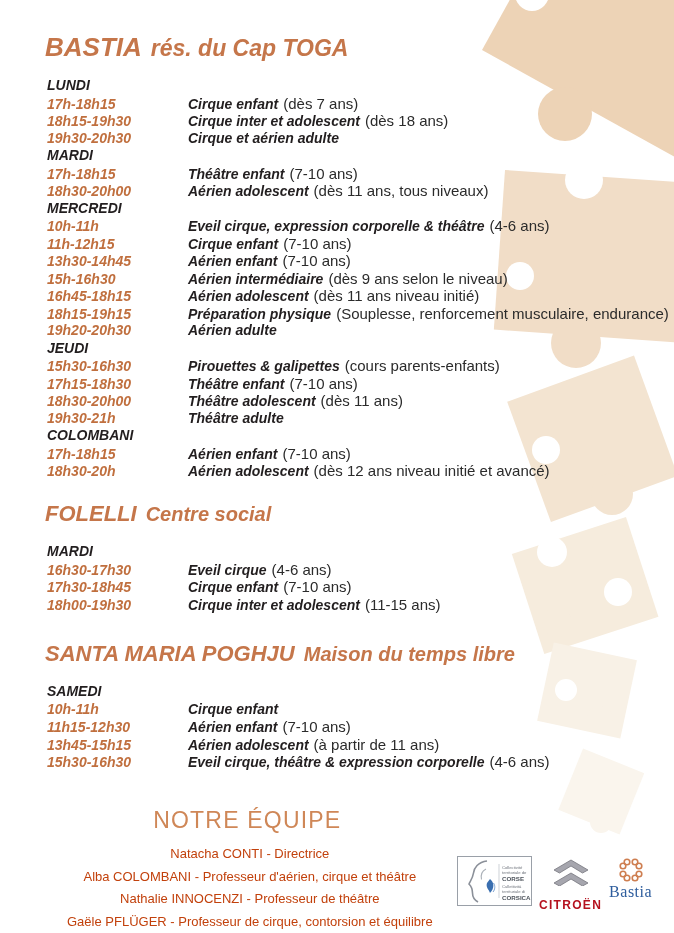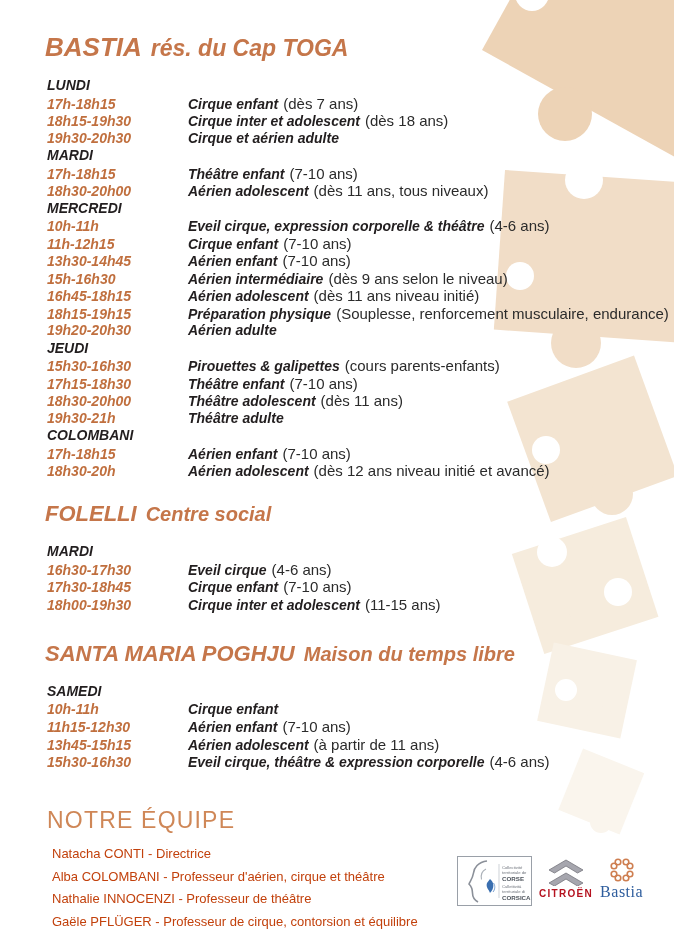--- a/index.html
+++ b/index.html
@@ -17,28 +17,28 @@
   .venue-folelli .venue-title,.venue-santamaria .venue-title{font-size:22px;line-height:22px;}
   .venue-sub{margin-left:9px;font-size:23px;}
   .venue-folelli .venue-sub,.venue-santamaria .venue-sub{font-size:20px;}
   .rows{margin-top:16px;}
   .venue-folelli .rows,.venue-santamaria .rows{margin-top:18px;}
   .row{display:flex;align-items:baseline;height:17.5px;font-style:italic;font-weight:700;
        font-size:14px;line-height:17.5px;color:#221e1f;white-space:nowrap;padding-left:2px;}
   .row .time{width:141px;flex:none;color:#c06f3e;}
   .note{font-style:normal;font-weight:400;font-size:15px;color:#2b2b2b;margin-left:5px;}
 
-  .team{position:absolute;left:47px;top:808px;}
+  .team{position:absolute;left:62px;top:808px;text-align:center;}
   .team-title{font-size:23px;line-height:24px;font-weight:400;color:#cf8757;letter-spacing:1.2px;}
   .team-list{margin-top:15px;margin-left:5px;}
   .team-member{font-size:13px;line-height:14.5px;color:#c2410c;white-space:nowrap;margin-top:8px;}
 
   .logos{position:absolute;left:457px;top:856px;display:flex;align-items:flex-start;gap:7px;z-index:1;}
   .logo-citroen{display:flex;flex-direction:column;align-items:center;margin-top:3px;}
-  .citroen-label{font-size:10px;font-weight:700;color:#b5121f;letter-spacing:1.3px;margin-top:2px;}
+  .citroen-label{font-size:12px;font-weight:700;color:#b5121f;letter-spacing:1.3px;margin-top:12px;}
   .logo-bastia{display:flex;flex-direction:column;align-items:center;}
   .bastia-label{font-family:"Liberation Serif",serif;font-size:16px;color:#2e5d9d;letter-spacing:.5px;line-height:16px;}
 </style>
 </head>
 <body>
 
 <div class="page">
 
   <svg class="decor" width="674" height="933" viewBox="0 0 674 933" aria-hidden="true">
     <g>

